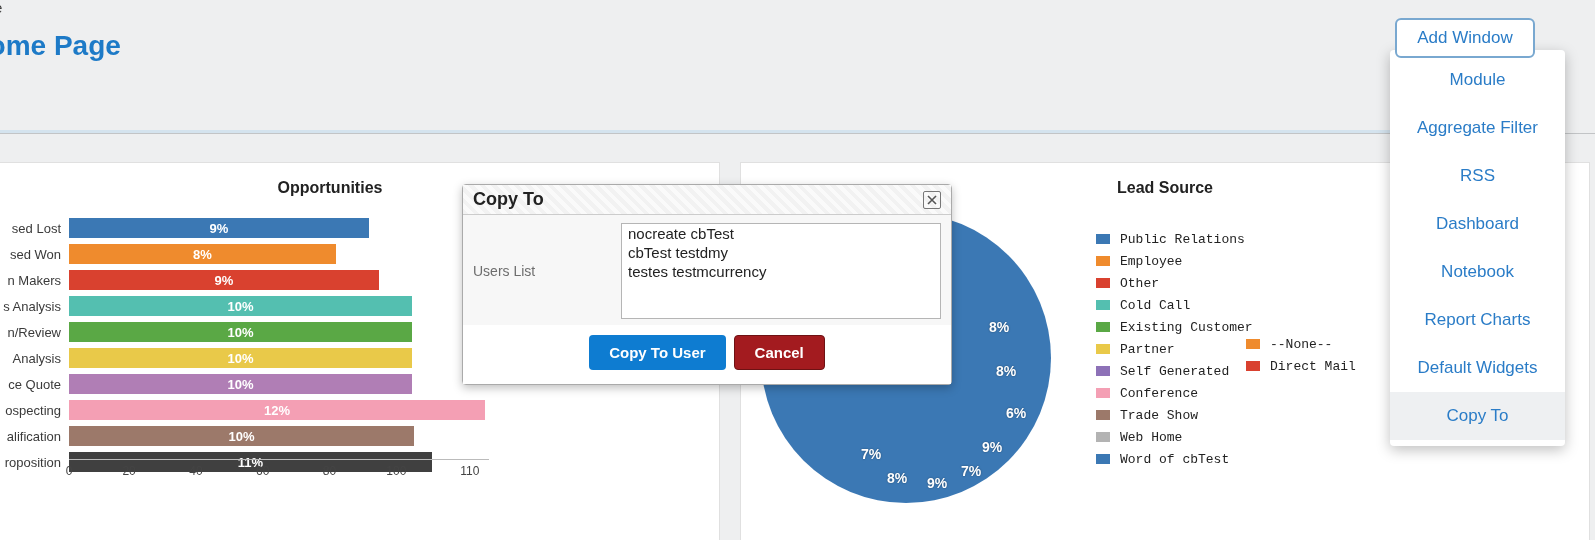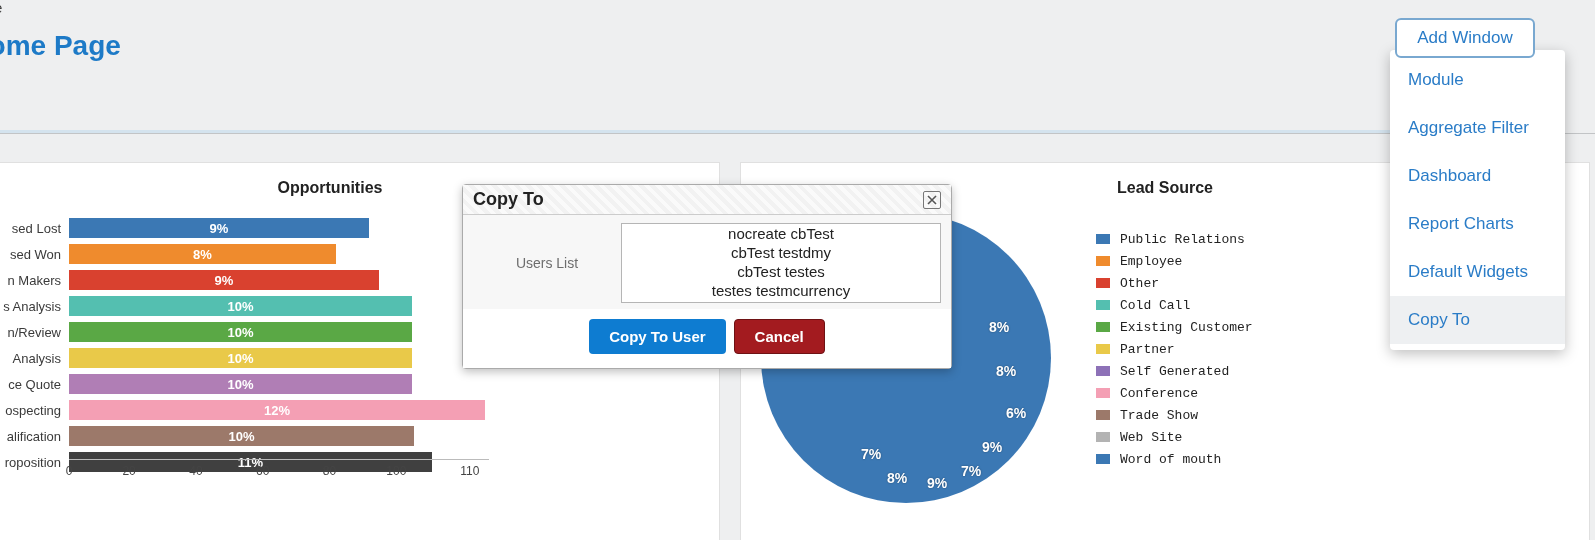--- a/index.html
+++ b/index.html
@@ -72,20 +72,21 @@
   .dropdown {
     position: absolute;
     top: 50px;
     left: 1390px;
     width: 175px;
     background: #fff;
     border-radius: 4px;
     box-shadow: 0 4px 14px rgba(0,0,0,0.25);
     z-index: 50;
     padding: 6px 0;
+    text-align: center;
   }
   .dropdown .item {
     padding: 14px 18px;
     font-size: 17px;
     color: #2a7cc7;
     cursor: pointer;
     white-space: nowrap;
   }
   .dropdown .item.hover { background: #eef0f2; }
 
@@ -236,30 +237,29 @@
   }
   .modal-body {
     padding: 8px 10px 6px;
     background: #f7f7f7;
     display: flex;
     align-items: center;
   }
   .users-label {
     width: 148px;
     color: #6d6d6d;
-    text-align: center;
+    text-align: left;
   }
   .users-list {
     flex: 1;
-    height: 80px;
+    height: 96px;
     border: 1px solid #b5b5b5;
     background: #fff;
     overflow-y: scroll;
     font-size: 15px;
-    text-align: center;
   }
   .users-list div { padding: 1px 6px; }
   .modal-actions {
     display: flex;
     justify-content: center;
     gap: 8px;
     padding: 10px 0 14px;
     background: #fff;
   }
   .btn {
@@ -282,21 +282,23 @@
   <div class="title">y Home Page</div>
   <div class="hr"></div>
   <div class="hr2"></div>
 </div>
 
 <div class="add-window-btn">Add Window</div>
 
 <div class="dropdown" id="dropdown">
     <div class="item">Module</div>
     <div class="item">Aggregate Filter</div>
+    <div class="item">RSS</div>
     <div class="item">Dashboard</div>
+    <div class="item">Notebook</div>
     <div class="item">Report Charts</div>
     <div class="item">Default Widgets</div>
     <div class="item hover">Copy To</div>
   </div>
 
 <div class="widgets">
   <div class="widget opportunities">
     <div class="widget-title">Opportunities</div>
     <div class="barchart" id="barchart">
         <div class="bar-row">
@@ -416,45 +418,54 @@
         <div class="legend-item">
           <span class="swatch" style="background: rgb(244, 159, 180);"></span>
           <span>Conference</span>
         </div>
         <div class="legend-item">
           <span class="swatch" style="background: rgb(156, 121, 106);"></span>
           <span>Trade Show</span>
         </div>
         <div class="legend-item">
           <span class="swatch" style="background: rgb(179, 179, 179);"></span>
-          <span>Web Site</span>
+          <span>Web Home</span>
         </div>
         <div class="legend-item">
           <span class="swatch" style="background: rgb(59, 120, 180);"></span>
-          <span>Word of mouth</span>
+          <span>Word of cbTest</span>
+        </div>
+      </div>
+    <div class="legend2" id="legend2">
+        <div class="legend-item">
+          <span class="swatch" style="background: rgb(239, 139, 45);"></span>
+          <span>--None--</span>
+        </div>
+        <div class="legend-item">
+          <span class="swatch" style="background: rgb(217, 65, 47);"></span>
+          <span>Direct Mail</span>
         </div>
       </div>
   </div>
 </div>
 
 <div class="modal">
   <div class="modal-header">
     <span>Copy To</span>
     <span class="modal-close">
       <svg width="10" height="10" viewBox="0 0 10 10">
           <path d="M1 1 L9 9 M9 1 L1 9" stroke="#555" stroke-width="1.6"></path>
         </svg>
     </span>
   </div>
   <div class="modal-body">
     <div class="users-label">Users List</div>
     <div class="users-list" id="userslist">
         <div>nocreate cbTest</div>
         <div>cbTest testdmy</div>
-        <div>cbTest testes</div>
         <div>testes testmcurrency</div>
       </div>
   </div>
   <div class="modal-actions">
     <button class="btn btn-primary">Copy To User</button>
     <button class="btn btn-danger">Cancel</button>
   </div>
 </div>
 
 </body></html>

